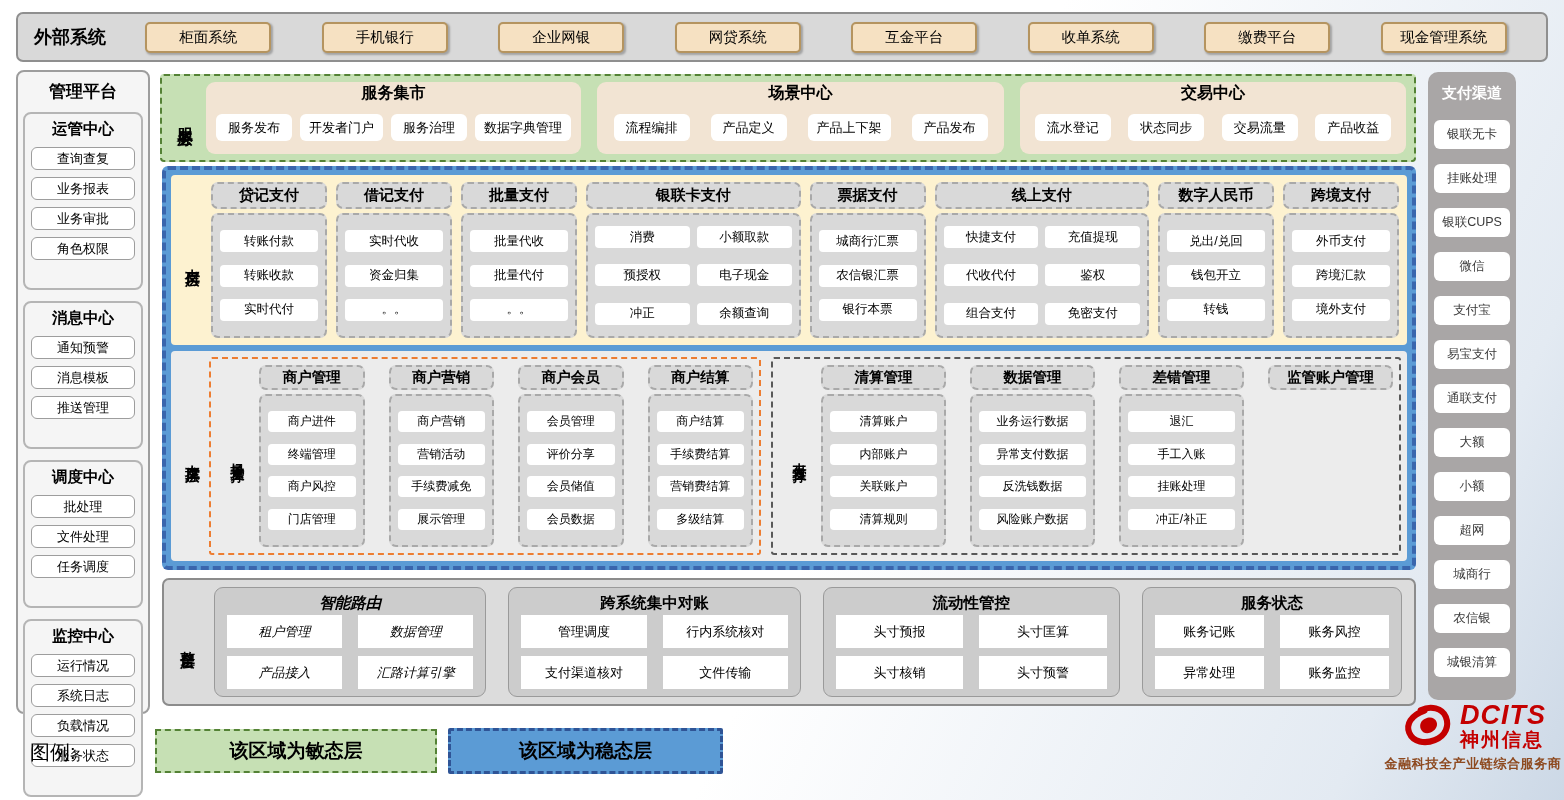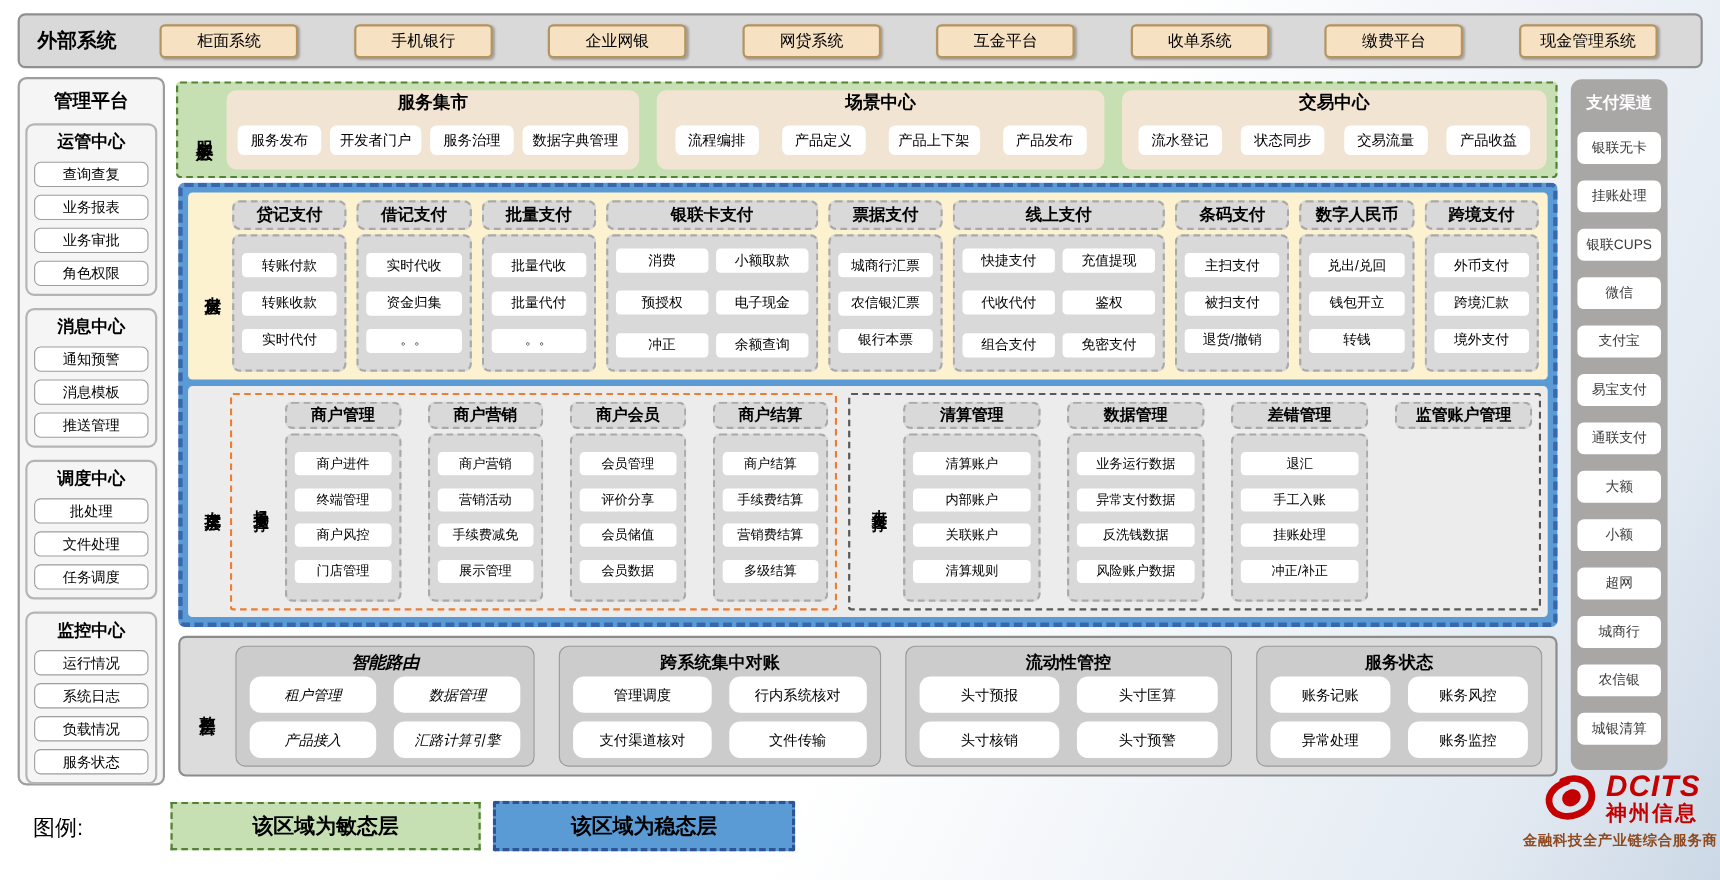--- a/index.html
+++ b/index.html
@@ -16,21 +16,21 @@
   .topbar-items { flex:1; display:flex; justify-content:space-around; align-items:center; padding-right:14px; }
   .tan-btn { width:126px; height:31px; background:var(--tan-button); border:2px solid var(--tan-border);
              border-radius:5px; display:flex; align-items:center; justify-content:center;
              font-size:14.5px; box-shadow:1.5px 1.5px 2px rgba(0,0,0,.25); white-space:nowrap; }
 
   
   .left-panel { position:absolute; left:16px; top:70px; width:134px; height:644px;
                 background:#f5f5f5; border:2px solid #9d9d9d; border-radius:8px; padding:4px 5px; }
   .left-title { font-size:17px; font-weight:bold; text-align:center; margin:4px 0 9px; }
   .mgmt-group { border:2px solid #b5b5b5; border-radius:8px; background:#f5f5f5;
-                padding:3px 4px 0; margin-bottom:11px; }
+                padding:3px 4px 21px; margin-bottom:11px; }
   .mgmt-group-title { font-size:15.5px; font-weight:bold; text-align:center; margin:2px 0 3px; }
   .mgmt-item { background:#ffffff; border:1.5px solid #9d9d9d; border-radius:6px; height:23px;
                margin:7px 2px; display:flex; align-items:center; justify-content:center; font-size:13px; }
 
   
   .service-layer { position:absolute; left:160px; top:74px; width:1256px; height:88px;
                    background:var(--agile-bg); border:2.5px dashed var(--agile-border); border-radius:4px;
                    display:flex; align-items:center; padding:4px 8px 4px 10px; }
   .v-label { writing-mode:vertical-rl; text-orientation:upright; font-weight:bold;
              display:flex; align-items:center; justify-content:center; line-height:1; letter-spacing:2px; }
@@ -81,21 +81,21 @@
   .integration-layer { position:absolute; left:162px; top:578px; width:1254px; height:128px;
                        background:#dcdcdc; border:2px solid #8c8c8c; border-radius:7px;
                        display:flex; align-items:stretch; padding:7px 12px 7px 10px; }
   .integration-layer .v-label { font-size:15px; width:28px; margin-right:12px; }
   .int-groups { flex:1; display:flex; gap:22px; }
   .int-group { background:#cccccc; border:1.5px solid #9a9a9a; border-radius:9px;
                padding:2px 12px 7px; display:flex; flex-direction:column; }
   .int-g0 { flex:1.0;font-style:italic; } .int-g1 { flex:1.08; } .int-g2 { flex:1.1; } .int-g3 { flex:0.95; }
   .int-title { font-size:15.5px; font-weight:bold; text-align:center; height:25px; line-height:25px; }
   .int-grid { flex:1; display:grid; grid-template-columns:1fr 1fr; gap:8px 16px; }
-  .int-item { background:#fff; border-radius:10px; display:flex; align-items:center; justify-content:center;
+  .int-item { background:#fff; border-radius:0; display:flex; align-items:center; justify-content:center;
               font-size:13px; white-space:nowrap; }
 
   
   .right-panel { position:absolute; left:1428px; top:72px; width:88px; height:628px;
                  background:#a9a6a6; border-radius:10px; display:flex; flex-direction:column;
                  padding:6px 6px 8px; }
   .right-title { color:#fff; font-size:15px; font-weight:bold; text-align:center; margin:6px 0 2px; }
   .right-items { flex:1; display:flex; flex-direction:column; justify-content:space-evenly; }
   .chan-item { background:#fff; border-radius:6px; height:29px; display:flex; align-items:center;
                justify-content:center; font-size:12.5px; color:#3a3a3a; white-space:nowrap; }
@@ -253,28 +253,20 @@
           </div>
           <div class="pcol wide">
             <div class="gtitle">线上支付</div>
             <div class="gitems grid2">
               <div class="gitem">快捷支付</div>
               <div class="gitem">充值提现</div>
               <div class="gitem">代收代付</div>
               <div class="gitem">鉴权</div>
               <div class="gitem">组合支付</div>
               <div class="gitem">免密支付</div>
-            </div>
-          </div>
-          <div class="pcol">
-            <div class="gtitle">条码支付</div>
-            <div class="gitems">
-              <div class="gitem">主扫支付</div>
-              <div class="gitem">被扫支付</div>
-              <div class="gitem">退货/撤销</div>
             </div>
           </div>
           <div class="pcol">
             <div class="gtitle">数字人民币</div>
             <div class="gitems">
               <div class="gitem">兑出/兑回</div>
               <div class="gitem">钱包开立</div>
               <div class="gitem">转钱</div>
             </div>
           </div>

